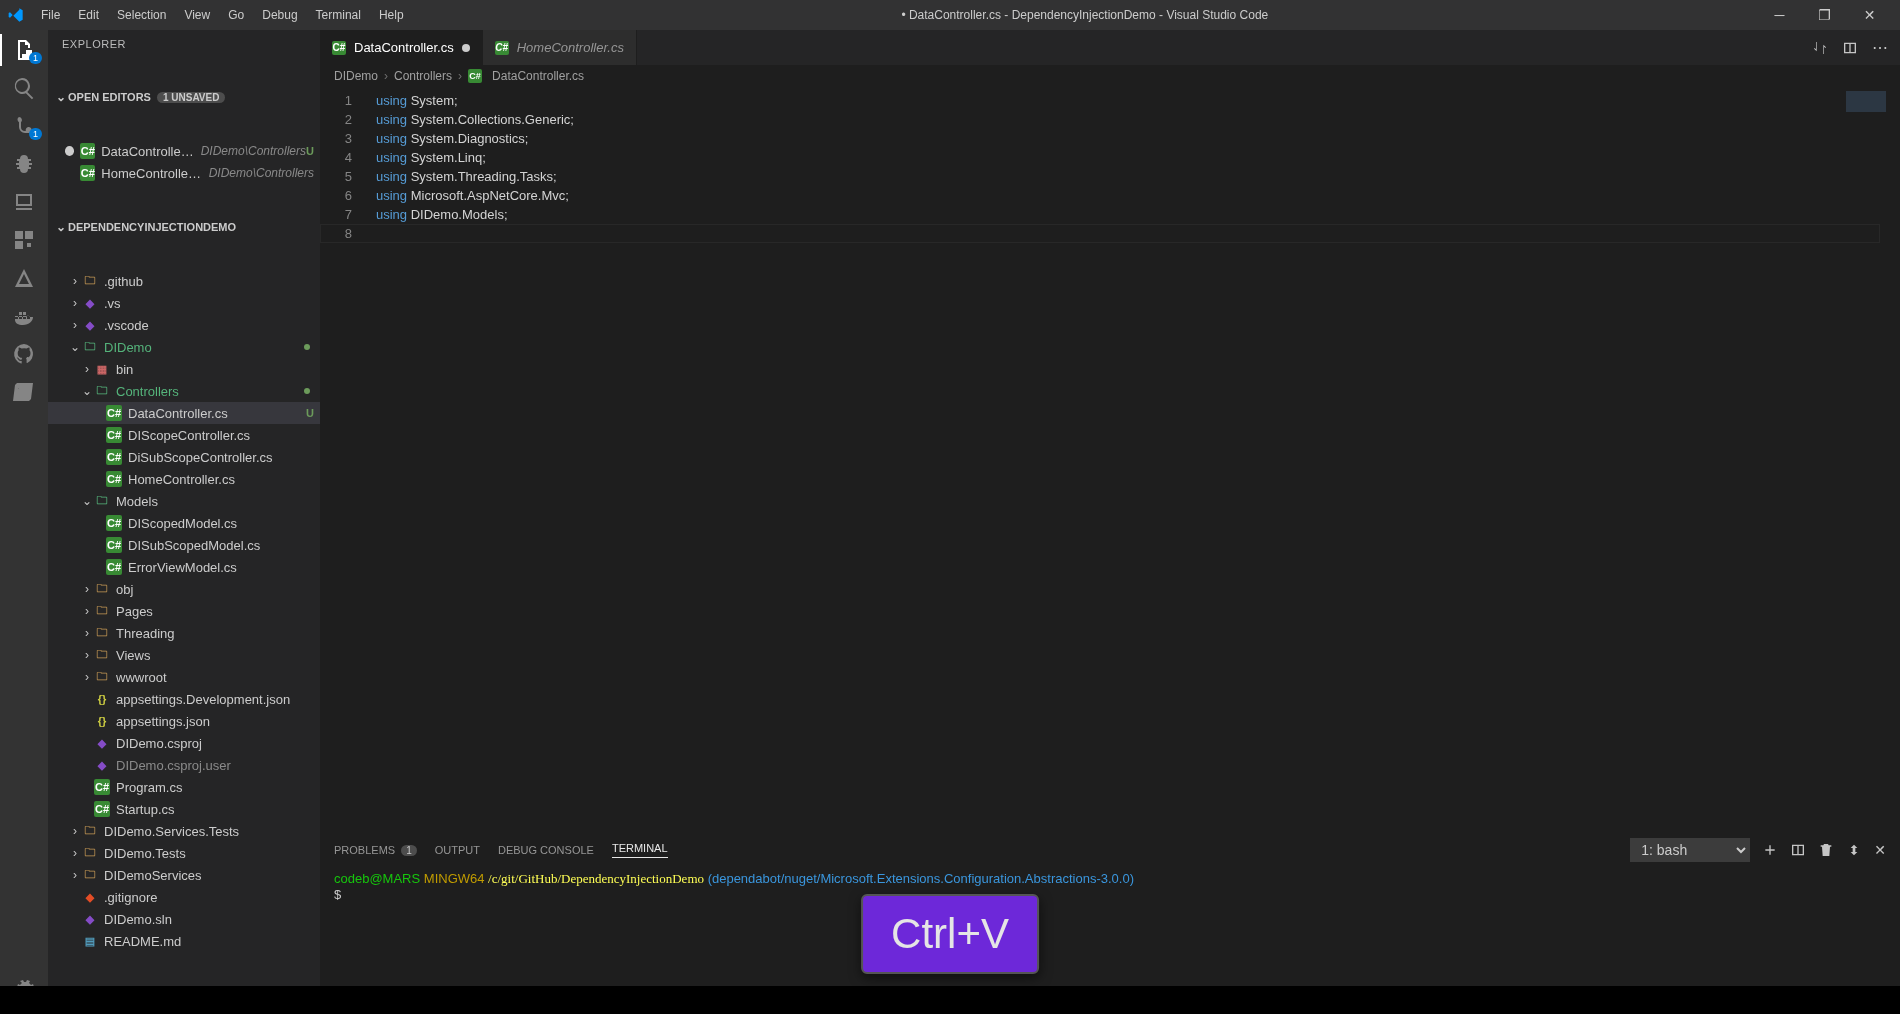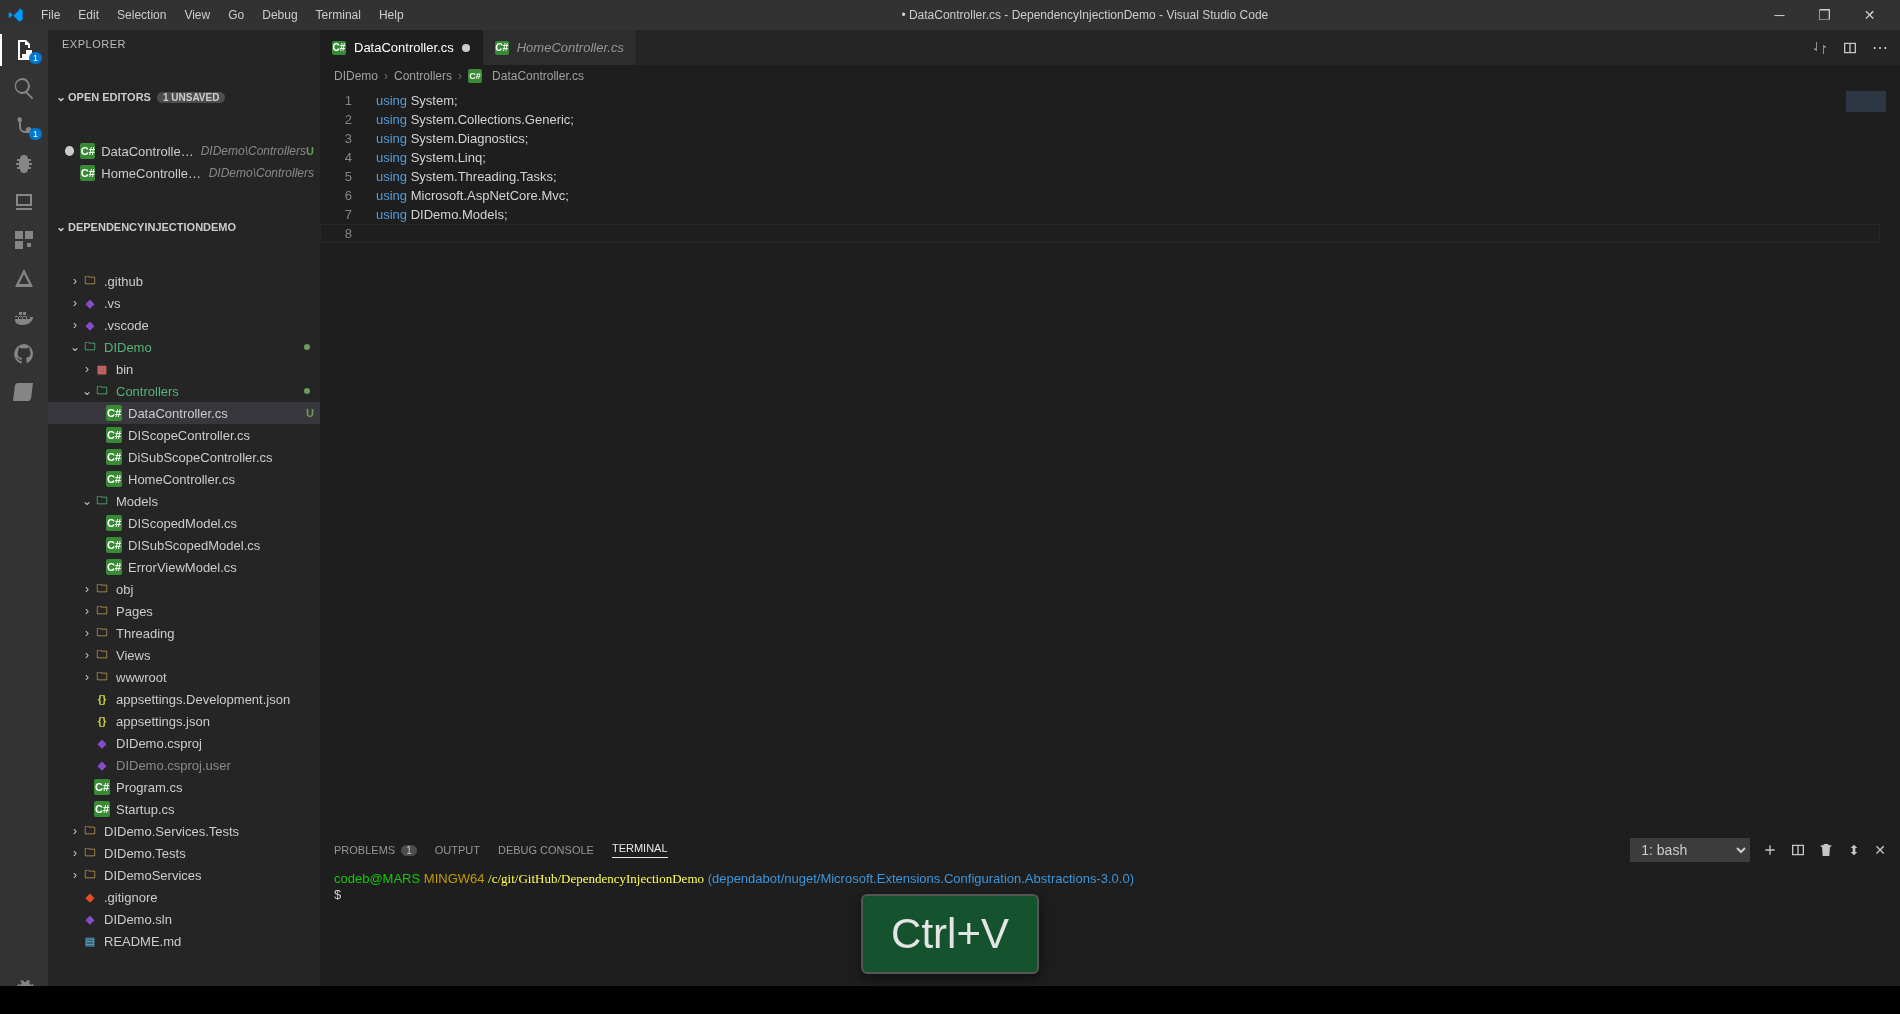--- a/index.html
+++ b/index.html
@@ -83,21 +83,21 @@
 .panel-right { margin-left:auto; display:flex; align-items:center; gap:12px;}
 .panel-right select { background:#3c3c3c; color:#ccc; border:1px solid #3c3c3c; font-size:14px; padding:2px 6px; min-width:120px;}
 .panel-right .pic { width:16px; height:16px; fill:#c5c5c5;}
 .term { flex:1; padding:6px 14px; font-family: Consolas, monospace; font-size:13px; color:#cccccc;}
 .term .user { color:#16c60c;}
 .term .mingw { color:#c19c00;}
 .term .path { color:#ffff55;font-family:Liberation Serif, serif;}
 .term .branch { color:#3a96dd;}
 
 
-.keycap { position:absolute; left:50%; transform:translateX(-50%); bottom:40px; background:#14532d; border:2px solid #555; border-radius:6px; padding:14px 28px; font-size:42px; color:#e5e5e5; box-shadow:0 4px 12px rgba(0,0,0,.5);}
+.keycap { position:absolute; left:50%; transform:translateX(-50%); bottom:40px; background:#6d28d9; border:2px solid #555; border-radius:6px; padding:14px 28px; font-size:42px; color:#e5e5e5; box-shadow:0 4px 12px rgba(0,0,0,.5);}
 
 
 .black-strip { position:absolute; left:0; right:0; bottom:0; height:28px; background:#000; }
 </style>
 </head>
 <body>
 
 <div class="titlebar">
   <svg class="logo" viewBox="0 0 24 24">
       <path d="M17 2l5 3v14l-5 3-9-9 9-9zM3 8l4 4-4 4-2-1V9l2-1z"></path>

